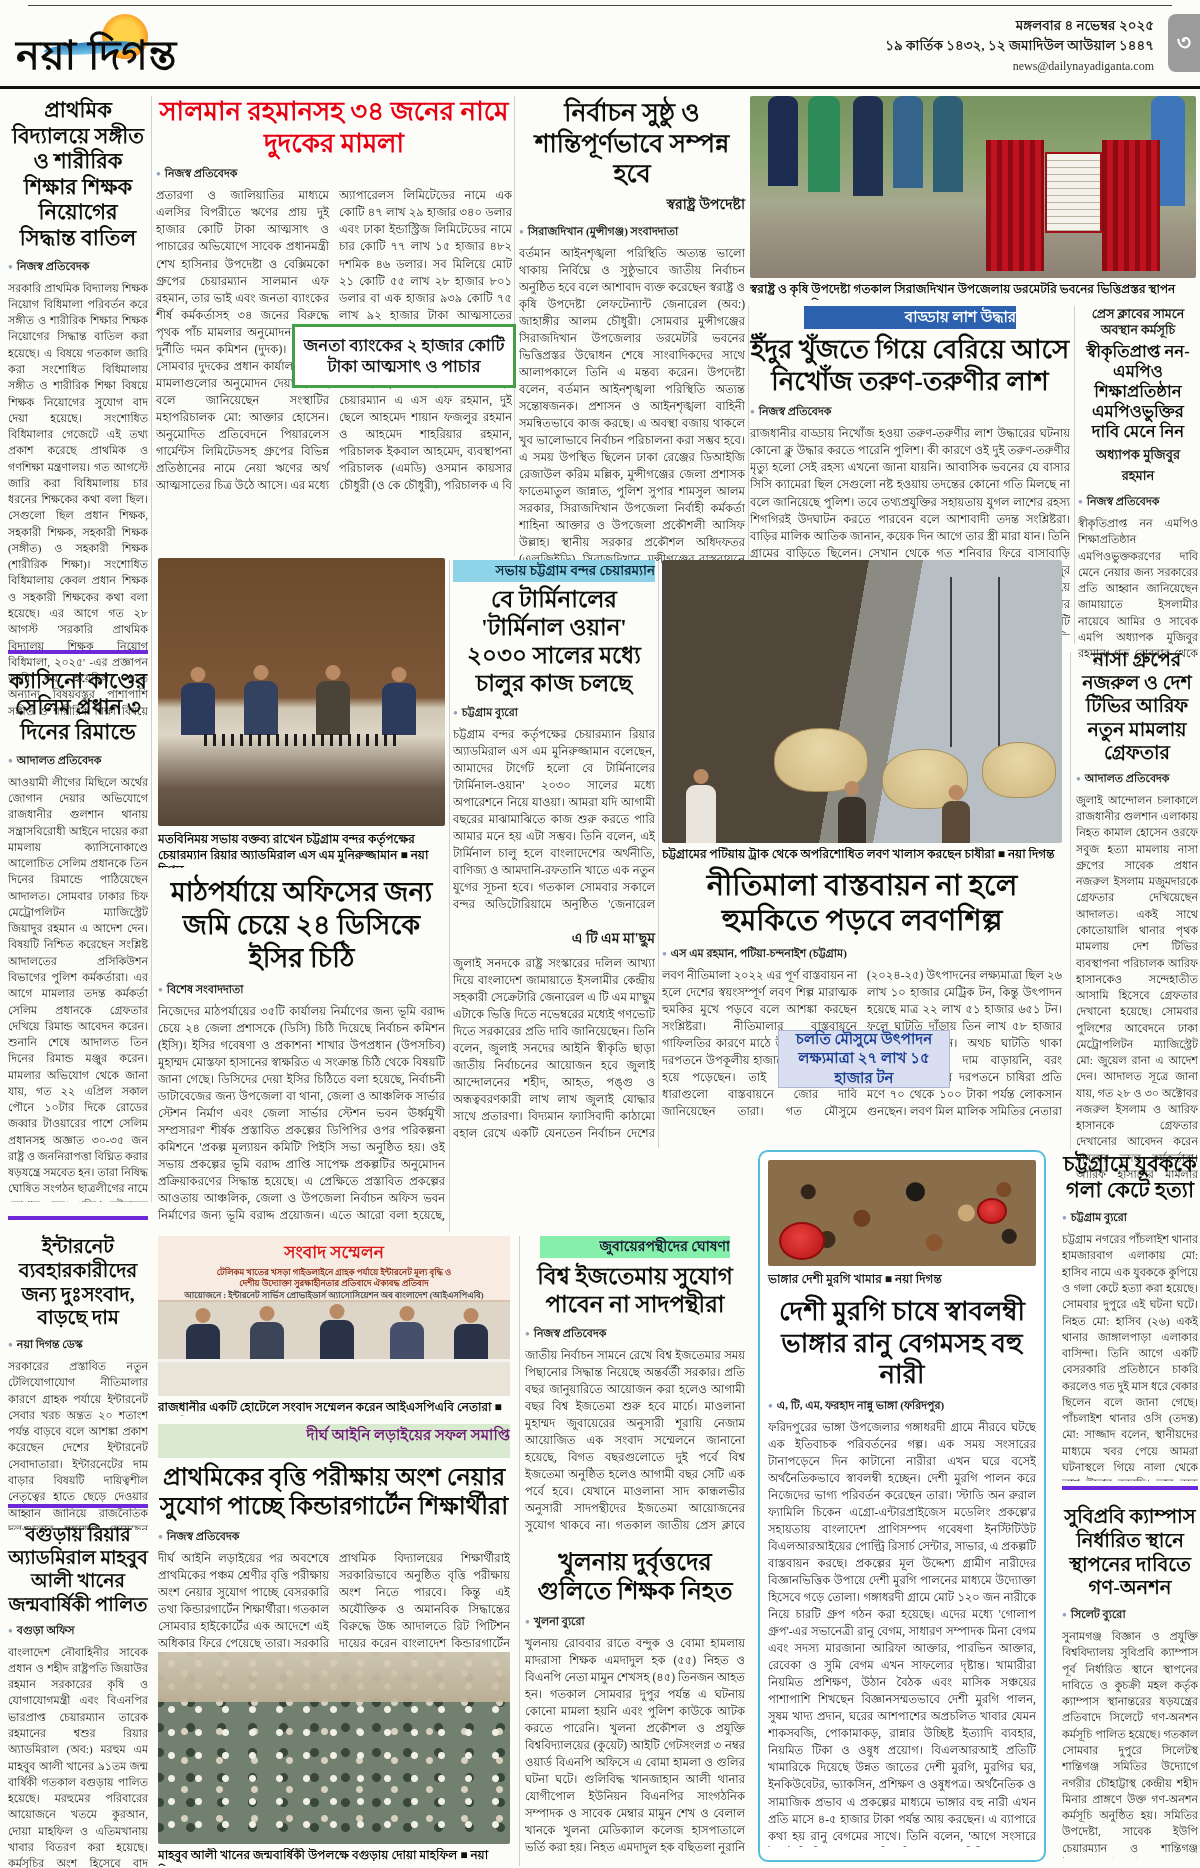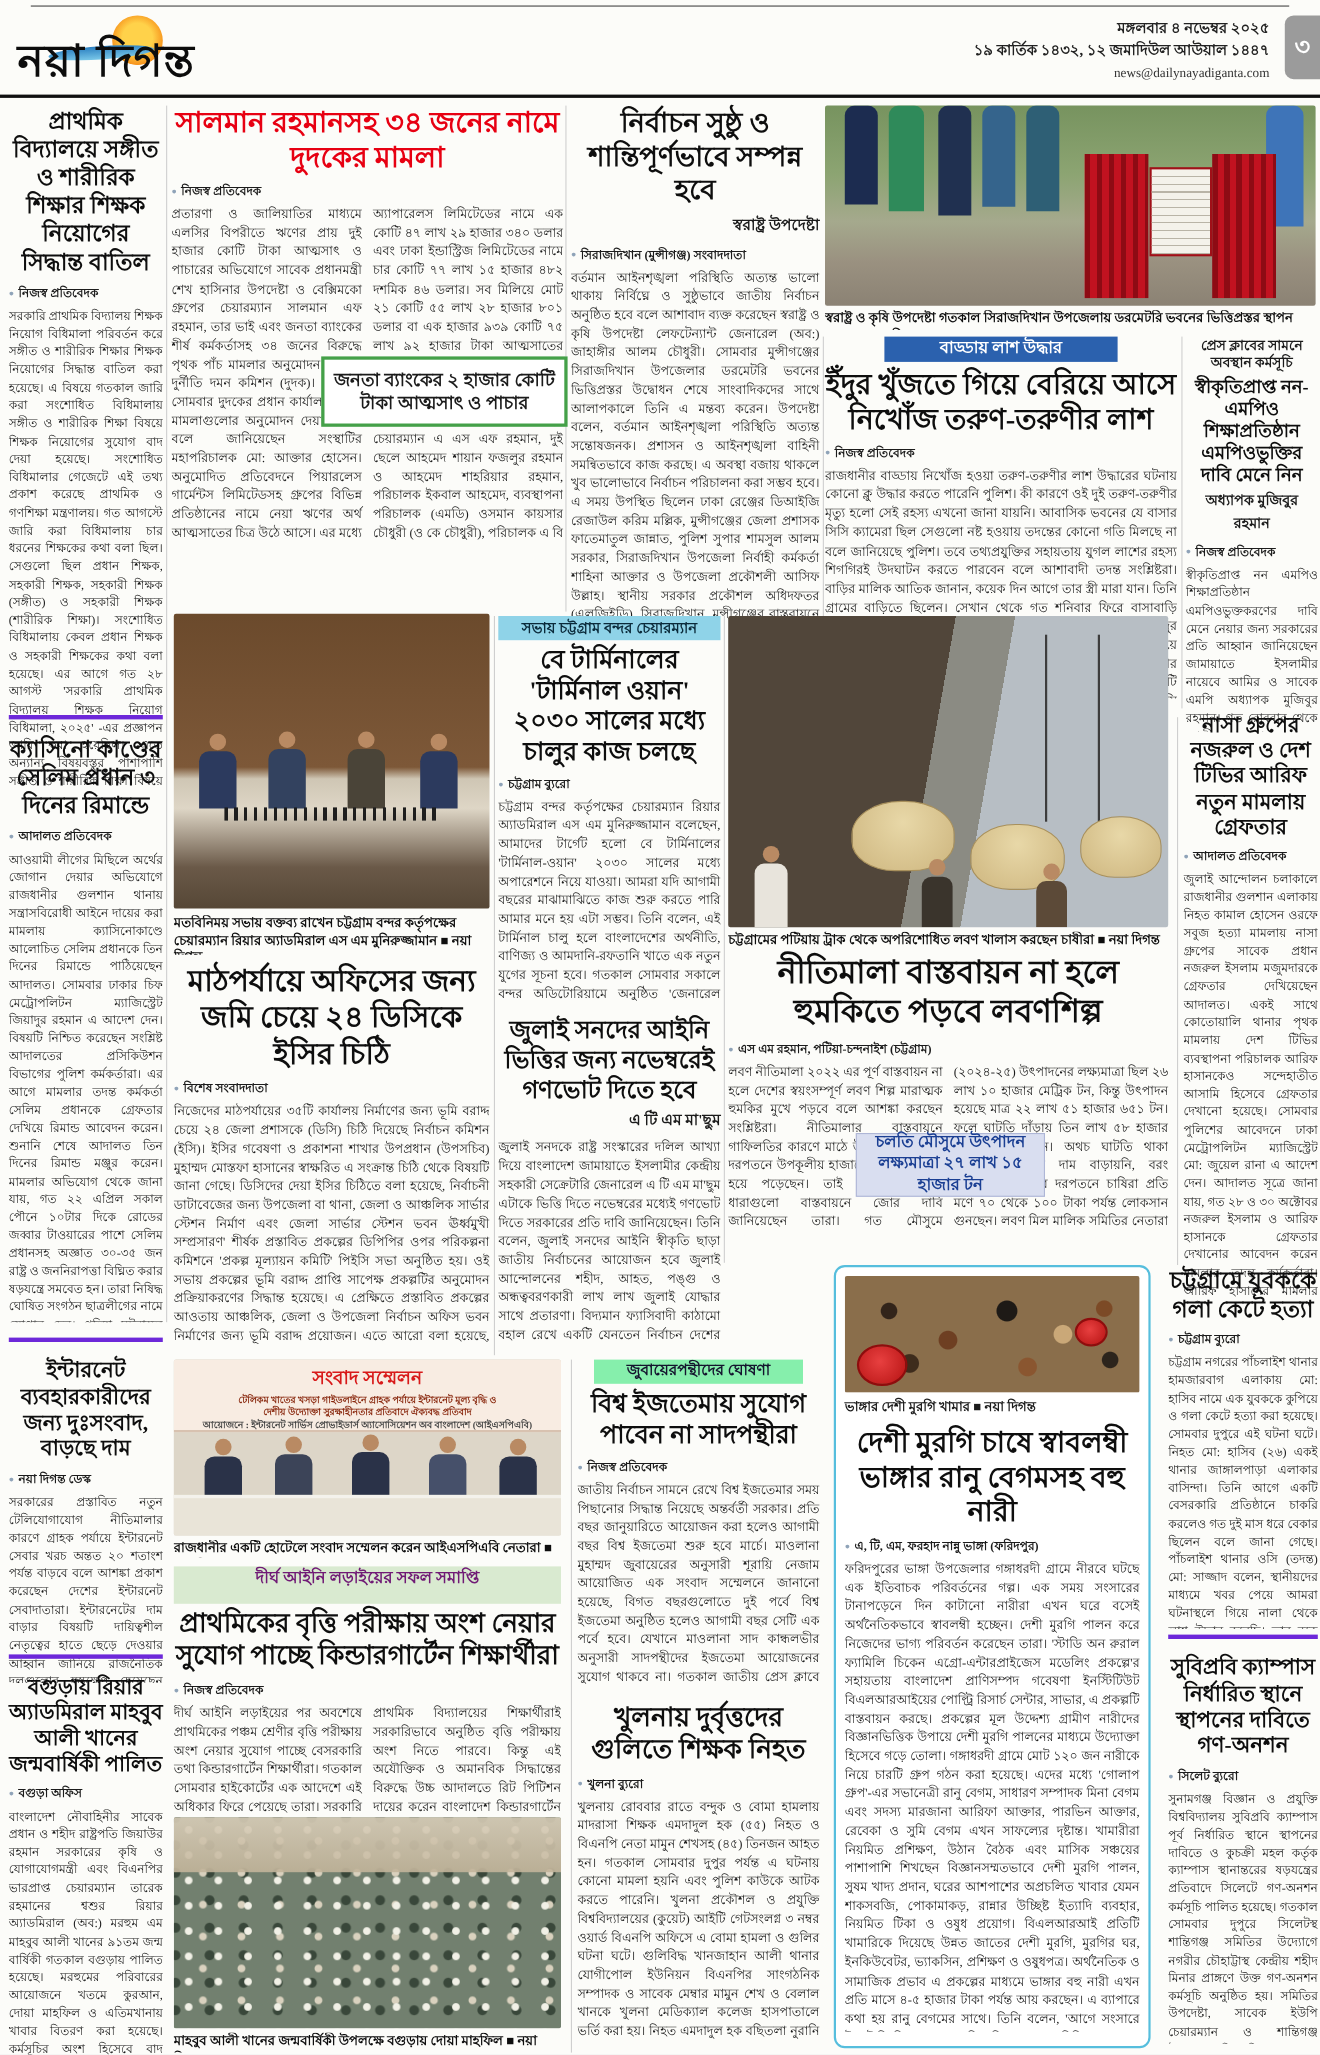--- a/index.html
+++ b/index.html
@@ -7,21 +7,21 @@
         font-family:"Liberation Serif","DejaVu Serif",serif;overflow:hidden;color:#1b1b1b}
   .art{position:absolute}
   .hl{margin:0;font-weight:800;line-height:1.22;text-align:center;color:#0e0e0e}
   .red{color:#e70012}
   .byline{font-size:11px;font-weight:700;color:#1c1c1c;margin:6px 0 3px;text-align:left}
   .byline::before{content:"●";color:#8fa3b8;font-size:8px;margin-right:4px;vertical-align:1px}
   .bodytxt{font-size:11.5px;line-height:1.48;text-align:justify;color:#1b1b1b;overflow:hidden}
   .small{font-size:11px}
   .c2{column-count:2;column-gap:10px}
   .caption{position:absolute;font-size:12px;font-weight:700;color:#0e0e0e;line-height:1.3;overflow:hidden}
-  .kbar{display:block;font-weight:800;text-align:center;overflow:hidden;white-space:nowrap}
+  .kbar{display:block;font-weight:800;text-align:right;overflow:hidden;white-space:nowrap}
   .sub{font-weight:700;font-size:14px;margin-top:3px}
   .sep{border-top:4px solid #6d28d9;padding-top:15px}
   .vr{position:absolute;width:1px;background:#cfcfcf}
   .photo{position:absolute;overflow:hidden;border-radius:2px;background:#cfcabe}
   .insetbox{position:absolute;display:flex;align-items:center;justify-content:center;
             text-align:center;font-weight:800;line-height:1.3;background:#fff}
   
   #topline{position:absolute;left:28px;top:5px;width:1144px;height:1px;background:#444}
   #headrule{position:absolute;left:0;top:86px;width:1200px;height:3px;background:#111}
   #logo{position:absolute;left:16px;top:16px;width:320px;height:62px}
@@ -183,21 +183,20 @@
   </div>
 
   <div class="art" style="left:453px;top:560px;width:202px">
     <span class="kbar" style="height:22px;line-height:22px;background:#8fd3e8;color:#0a2a3a;font-size:13.5px">সভায় চট্টগ্রাম বন্দর চেয়ারম্যান</span>
     <h2 class="hl" style="font-size:23px;margin-top:4px">বে টার্মিনালের 'টার্মিনাল ওয়ান' ২০৩০ সালের মধ্যে চালুর কাজ চলছে</h2>
     <div class="byline">চট্টগ্রাম ব্যুরো</div>
     <div class="bodytxt" style="height:184px">চট্টগ্রাম বন্দর কর্তৃপক্ষের চেয়ারম্যান রিয়ার অ্যাডমিরাল এস এম মুনিরুজ্জামান বলেছেন, আমাদের টার্গেট হলো বে টার্মিনালের 'টার্মিনাল-ওয়ান' ২০৩০ সালের মধ্যে অপারেশনে নিয়ে যাওয়া। আমরা যদি আগামী বছরের মাঝামাঝিতে কাজ শুরু করতে পারি আমার মনে হয় এটা সম্ভব। তিনি বলেন, এই টার্মিনাল চালু হলে বাংলাদেশের অর্থনীতি, বাণিজ্য ও আমদানি-রফতানি খাতে এক নতুন যুগের সূচনা হবে। গতকাল সোমবার সকালে বন্দর অডিটোরিয়ামে অনুষ্ঠিত 'জেনারেল মার্কেট এনগেজমেন্ট কনফারেন্স ফর দ্য বে টার্মিনাল মেরিন ইনফ্রাস্ট্রাকচার ডেভেলপমেন্ট প্রজেক্ট' শীর্ষক মতবিনিময় সভায় ■ ৪র্থ পৃ: ৪-এর কলামে</div>
   </div>
 
   <div class="art" style="left:453px;top:924px;width:202px">
-    <h2 class="hl" style="font-size:22px">জুলাই সনদের আইনি ভিত্তির জন্য নভেম্বরেই গণভোট দিতে হবে</h2>
     <div class="sub" style="text-align:right">এ টি এম মা'ছুম</div>
     <div class="bodytxt" style="height:186px;margin-top:4px">জুলাই সনদকে রাষ্ট্র সংস্কারের দলিল আখ্যা দিয়ে বাংলাদেশ জামায়াতে ইসলামীর কেন্দ্রীয় সহকারী সেক্রেটারি জেনারেল এ টি এম মা'ছুম এটাকে ভিত্তি দিতে নভেম্বরের মধ্যেই গণভোট দিতে সরকারের প্রতি দাবি জানিয়েছেন। তিনি বলেন, জুলাই সনদের আইনি স্বীকৃতি ছাড়া জাতীয় নির্বাচনের আয়োজন হবে জুলাই আন্দোলনের শহীদ, আহত, পঙ্গু ও অন্ধত্ববরণকারী লাখ লাখ জুলাই যোদ্ধার সাথে প্রতারণা। বিদ্যমান ফ্যাসিবাদী কাঠামো বহাল রেখে একটি যেনতেন নির্বাচন দেশের ৫৪ বছরের সমস্যা সমাধানের পথ নয়। জামায়াতে ইসলামী খিলগাঁও দক্ষিণ থানার উদ্যোগে দক্ষিণ গোড়ান এলাকায় উঠান বৈঠকে প্রধান অতিথির বক্তব্যে একথা বলেন তিনি। সরকার পক্ষপাতমূলক আচরণ ■ ৯ম পৃ: ৬-এর কলামে</div>
   </div>
 
   <div class="photo" id="photo3" style="left:662px;top:560px;width:400px;height:283px">
     <span class="pole" style="left:72%"></span>
     <span class="pole" style="left:84%"></span>
     <span class="basket" style="left:28%;bottom:18%;width:92px;height:62px"></span>
     <span class="basket" style="left:55%;bottom:12%;width:84px;height:58px"></span>
     <span class="basket" style="left:80%;bottom:16%;width:72px;height:54px"></span>

